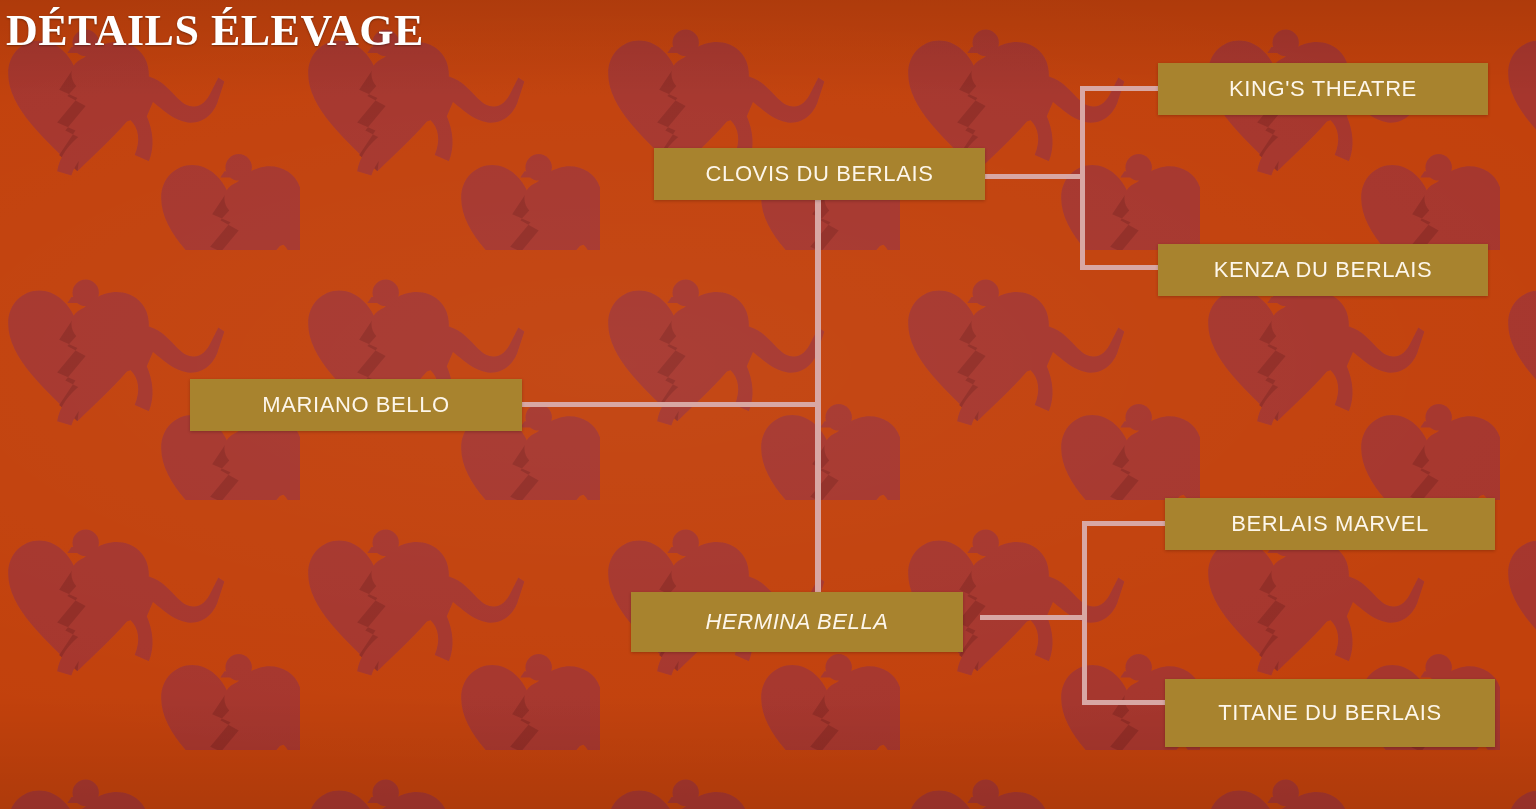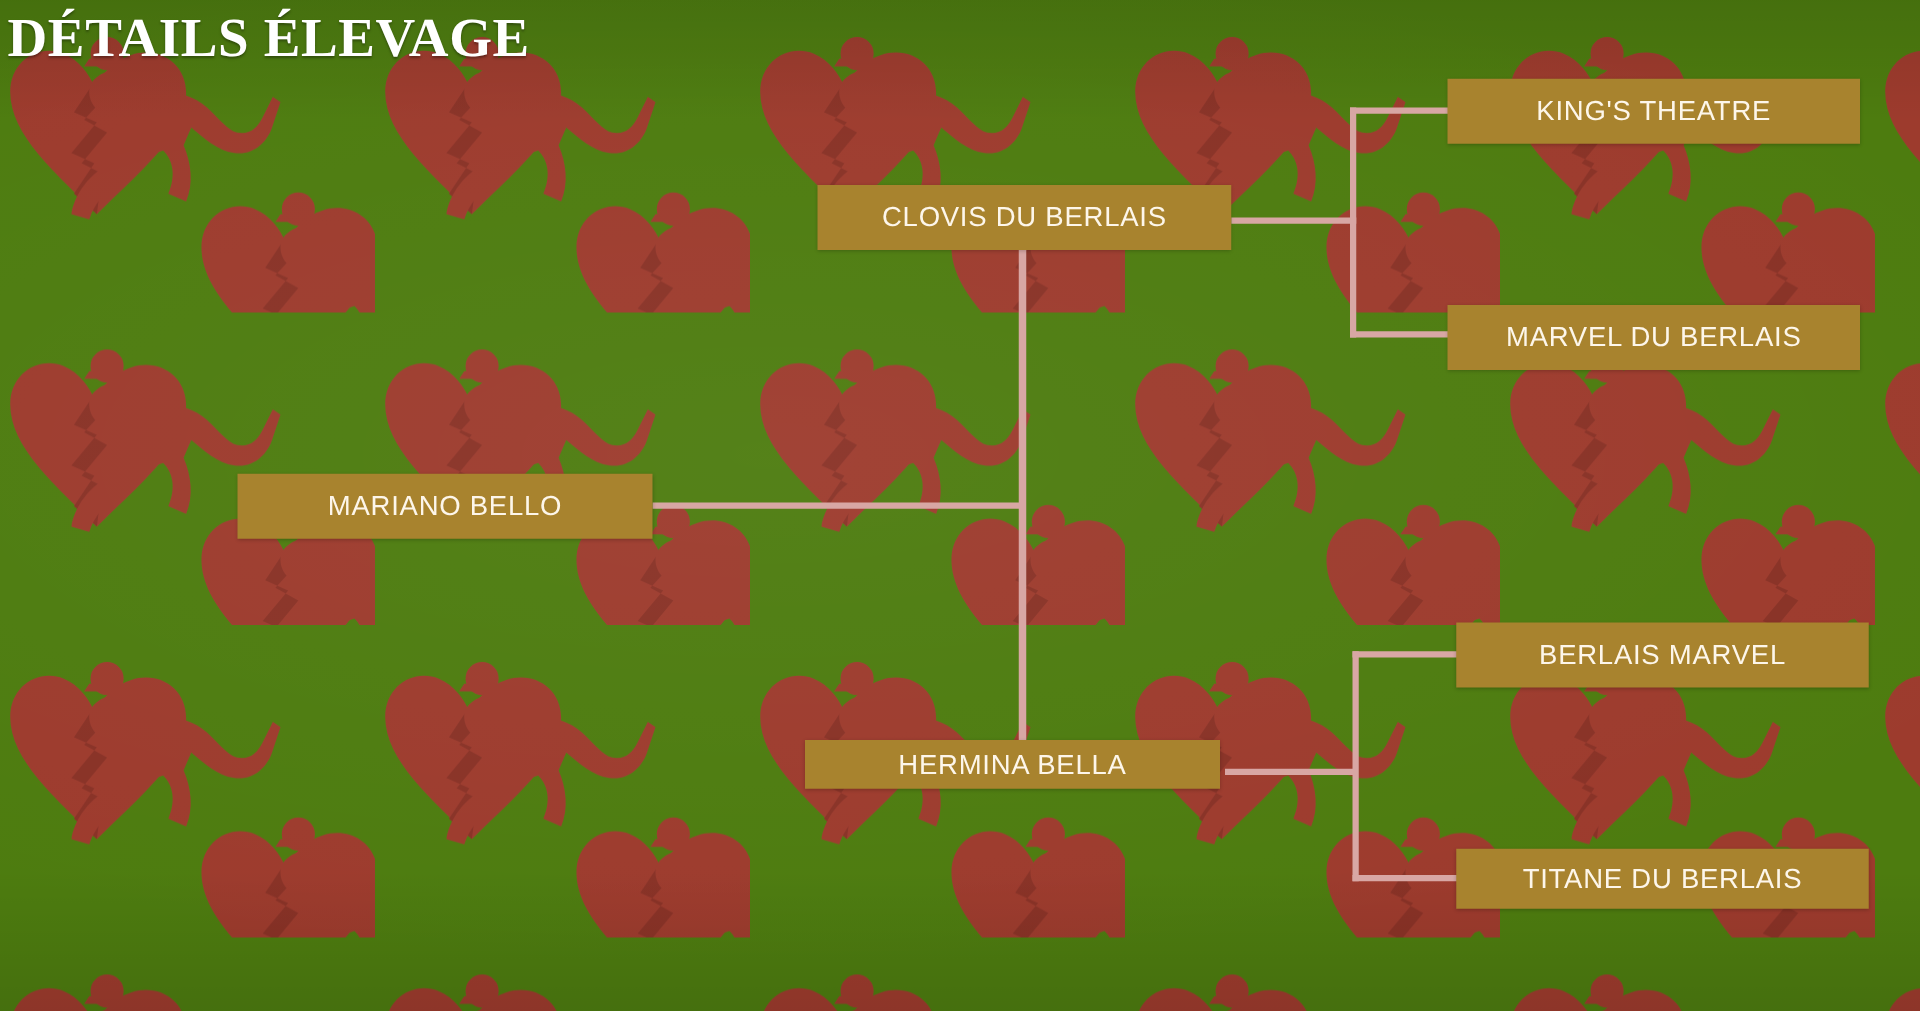--- a/index.html
+++ b/index.html
@@ -5,21 +5,21 @@
   html, body {
     margin: 0;
     padding: 0;
     background: #8e2b28;
   }
   #stage {
     position: relative;
     width: 1536px;
     height: 809px;
     overflow: hidden;
-    background-color: #4d7c0f;
+    background-color: #c2410c;
     font-family: "Liberation Sans", sans-serif;
   }
 
   
   #pattern {
     position: absolute;
     inset: 0;
     z-index: 0;
     pointer-events: none;
   }
@@ -161,33 +161,33 @@
   </div>
 
   <div class="node" style="left:654px; top:148px; width:331px; height:52px;justify-content:center;">
     <span>CLOVIS DU BERLAIS</span>
   </div>
 
   <div class="node" style="left:190px; top:379px; width:332px; height:52px;">
     <span>MARIANO BELLO</span>
   </div>
 
-  <div class="node" style="left:644px; top:592px; width:332px; height:39px;">
+  <div class="node" style="left:631px; top:592px; width:332px; height:60px;font-style:italic;">
     <span>HERMINA BELLA</span>
   </div>
 
   <div class="node" style="left:1158px; top:63px; width:330px; height:52px;">
     <span>KING'S THEATRE</span>
   </div>
 
   <div class="node" style="left:1158px; top:244px; width:330px; height:52px;">
-    <span>MARVEL DU BERLAIS</span>
+    <span>KENZA DU BERLAIS</span>
   </div>
 
   <div class="node" style="left:1165px; top:498px; width:330px; height:52px;">
     <span>BERLAIS MARVEL</span>
   </div>
 
-  <div class="node" style="left:1165px; top:679px; width:330px; height:48px;">
+  <div class="node" style="left:1165px; top:679px; width:330px; height:68px;">
     <span>TITANE DU BERLAIS</span>
   </div>
 
 </div>
 
 </body></html>

